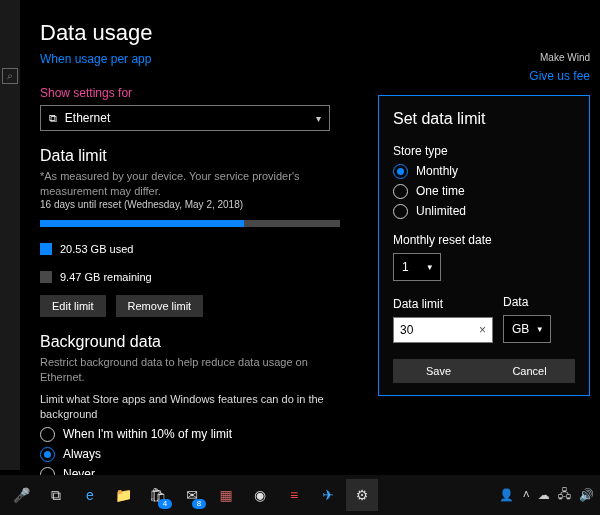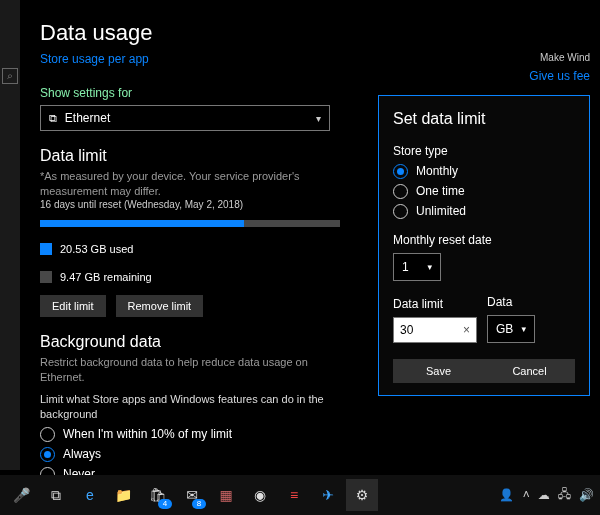--- a/index.html
+++ b/index.html
@@ -47,21 +47,21 @@
     cursor: pointer;
   }
   .top-right {
     position: absolute;
     top: 52px; right: 10px;
     text-align: right;
     font-size: 11px;
   }
   .top-right .mw { color:#ccc; font-size:10px; margin-bottom:6px; }
   .section-label {
-    color: #86efac;
+    color: #ec4899;
     font-size: 12px;
     margin-top: 20px;
     margin-bottom: 5px;
   }
   .dropdown {
     width: 290px;
     height: 26px;
     border: 1px solid #777;
     background: #000;
     color: #fff;
@@ -165,21 +165,21 @@
     font-size:12px;
     min-width:30px;
     justify-content:space-between;
     gap:8px;
   }
   .input {
     border:1px solid #777;
     background:#fff;
     color:#000;
     height:26px;
-    width:84px;
+    width:100px;
     display:flex;
     align-items:center;
     padding:0 6px;
     box-sizing:border-box;
     font-size:12px;
     justify-content:space-between;
   }
   .input .clear { color:#555; cursor:pointer; }
   .dialog-row { display:flex; gap:10px; align-items:flex-end; }
   .dialog-btns {
@@ -220,21 +220,21 @@
 </style>
 </head>
 <body>
 
 <div class="jumplist">
   <div class="search-hint">⌕</div>
 </div>
 
 <div class="page">
   <h1>Data usage</h1>
-  <span class="link">Store usage per app</span>
+  <span class="link">When usage per app</span>
 
   <div class="top-right">
     <div class="mw">Make Wind</div>
     <span class="link">Give us fee</span>
   </div>
 
   <div class="section-label">Show settings for</div>
   <div class="dropdown">
     <span style="display:flex;align-items:center;gap:8px;">
       <span style="font-size:11px;">⧉</span>

